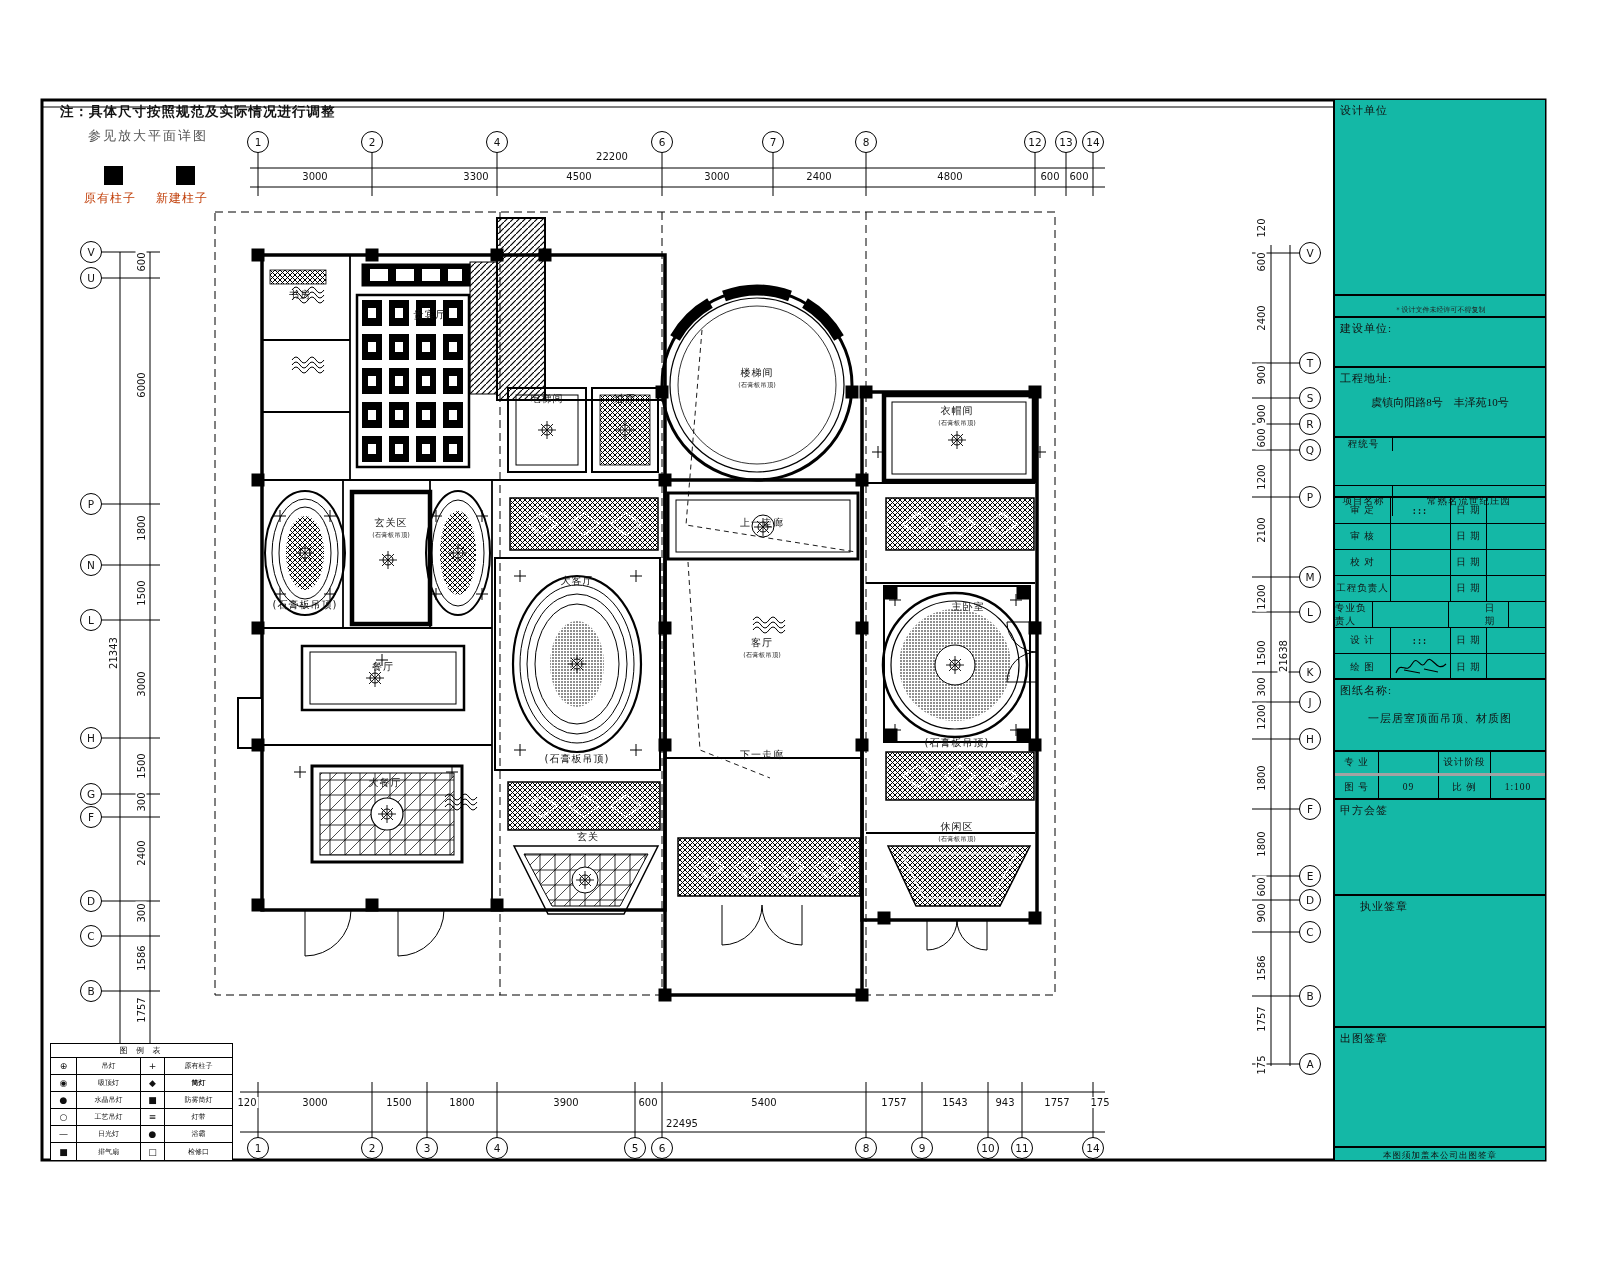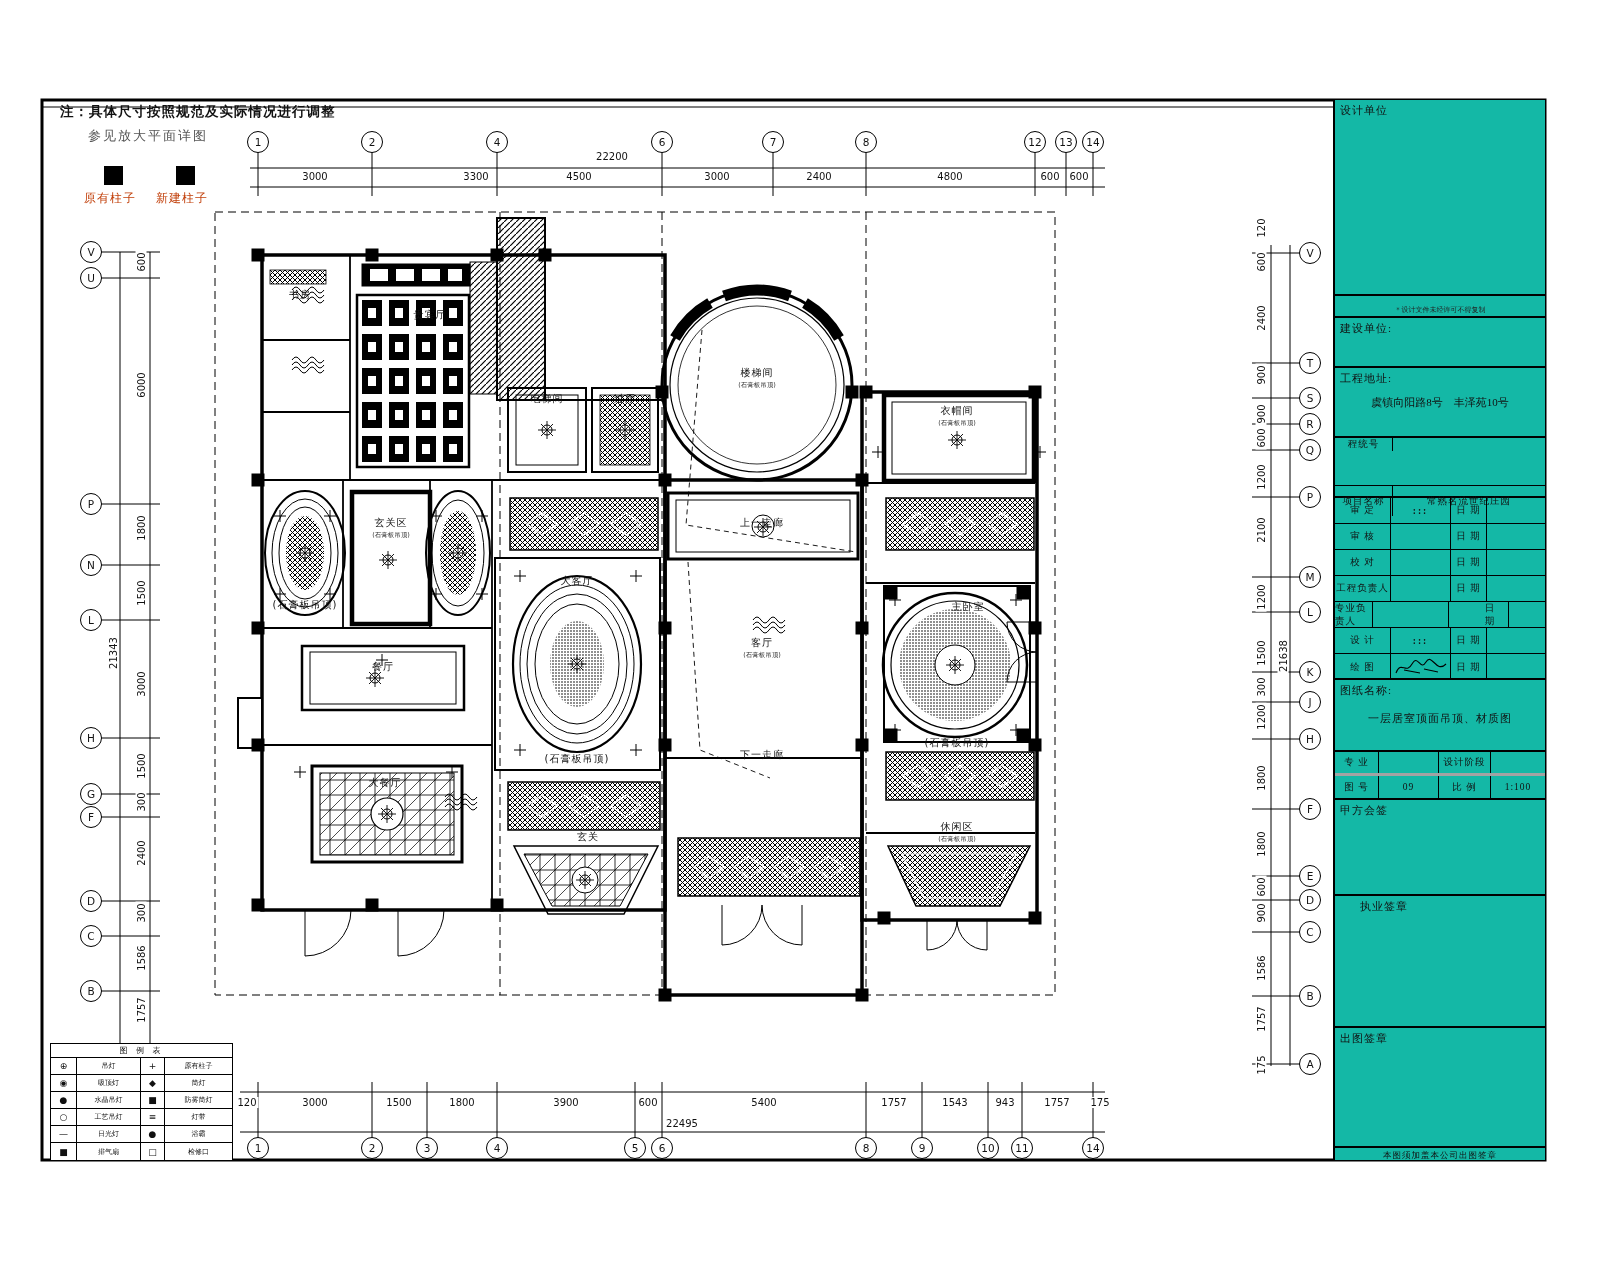--- a/index.html
+++ b/index.html
@@ -581,21 +581,21 @@
       <div class="lgrow">
         <div class="lgc sym" style="width: 26px;">⊕</div>
         <div class="lgc" style="width: 64px;">吊灯</div>
         <div class="lgc sym" style="width: 24px;">+</div>
         <div class="lgc" style="flex: 1 1 0%;">原有柱子</div>
       </div>
       <div class="lgrow">
         <div class="lgc sym" style="width: 26px;">◉</div>
         <div class="lgc" style="width: 64px;">吸顶灯</div>
         <div class="lgc sym" style="width: 24px;">◆</div>
-        <div class="lgc" style="flex: 1 1 0%;">筒灯</div>
+        <div class="lgc" style="flex: 1 1 0%; font-weight: bold;">筒灯</div>
       </div>
       <div class="lgrow">
         <div class="lgc sym" style="width: 26px;">●</div>
         <div class="lgc" style="width: 64px;">水晶吊灯</div>
         <div class="lgc sym" style="width: 24px;">■</div>
         <div class="lgc" style="flex: 1 1 0%;">防雾筒灯</div>
       </div>
       <div class="lgrow">
         <div class="lgc sym" style="width: 26px;">○</div>
         <div class="lgc" style="width: 64px;">工艺吊灯</div>

